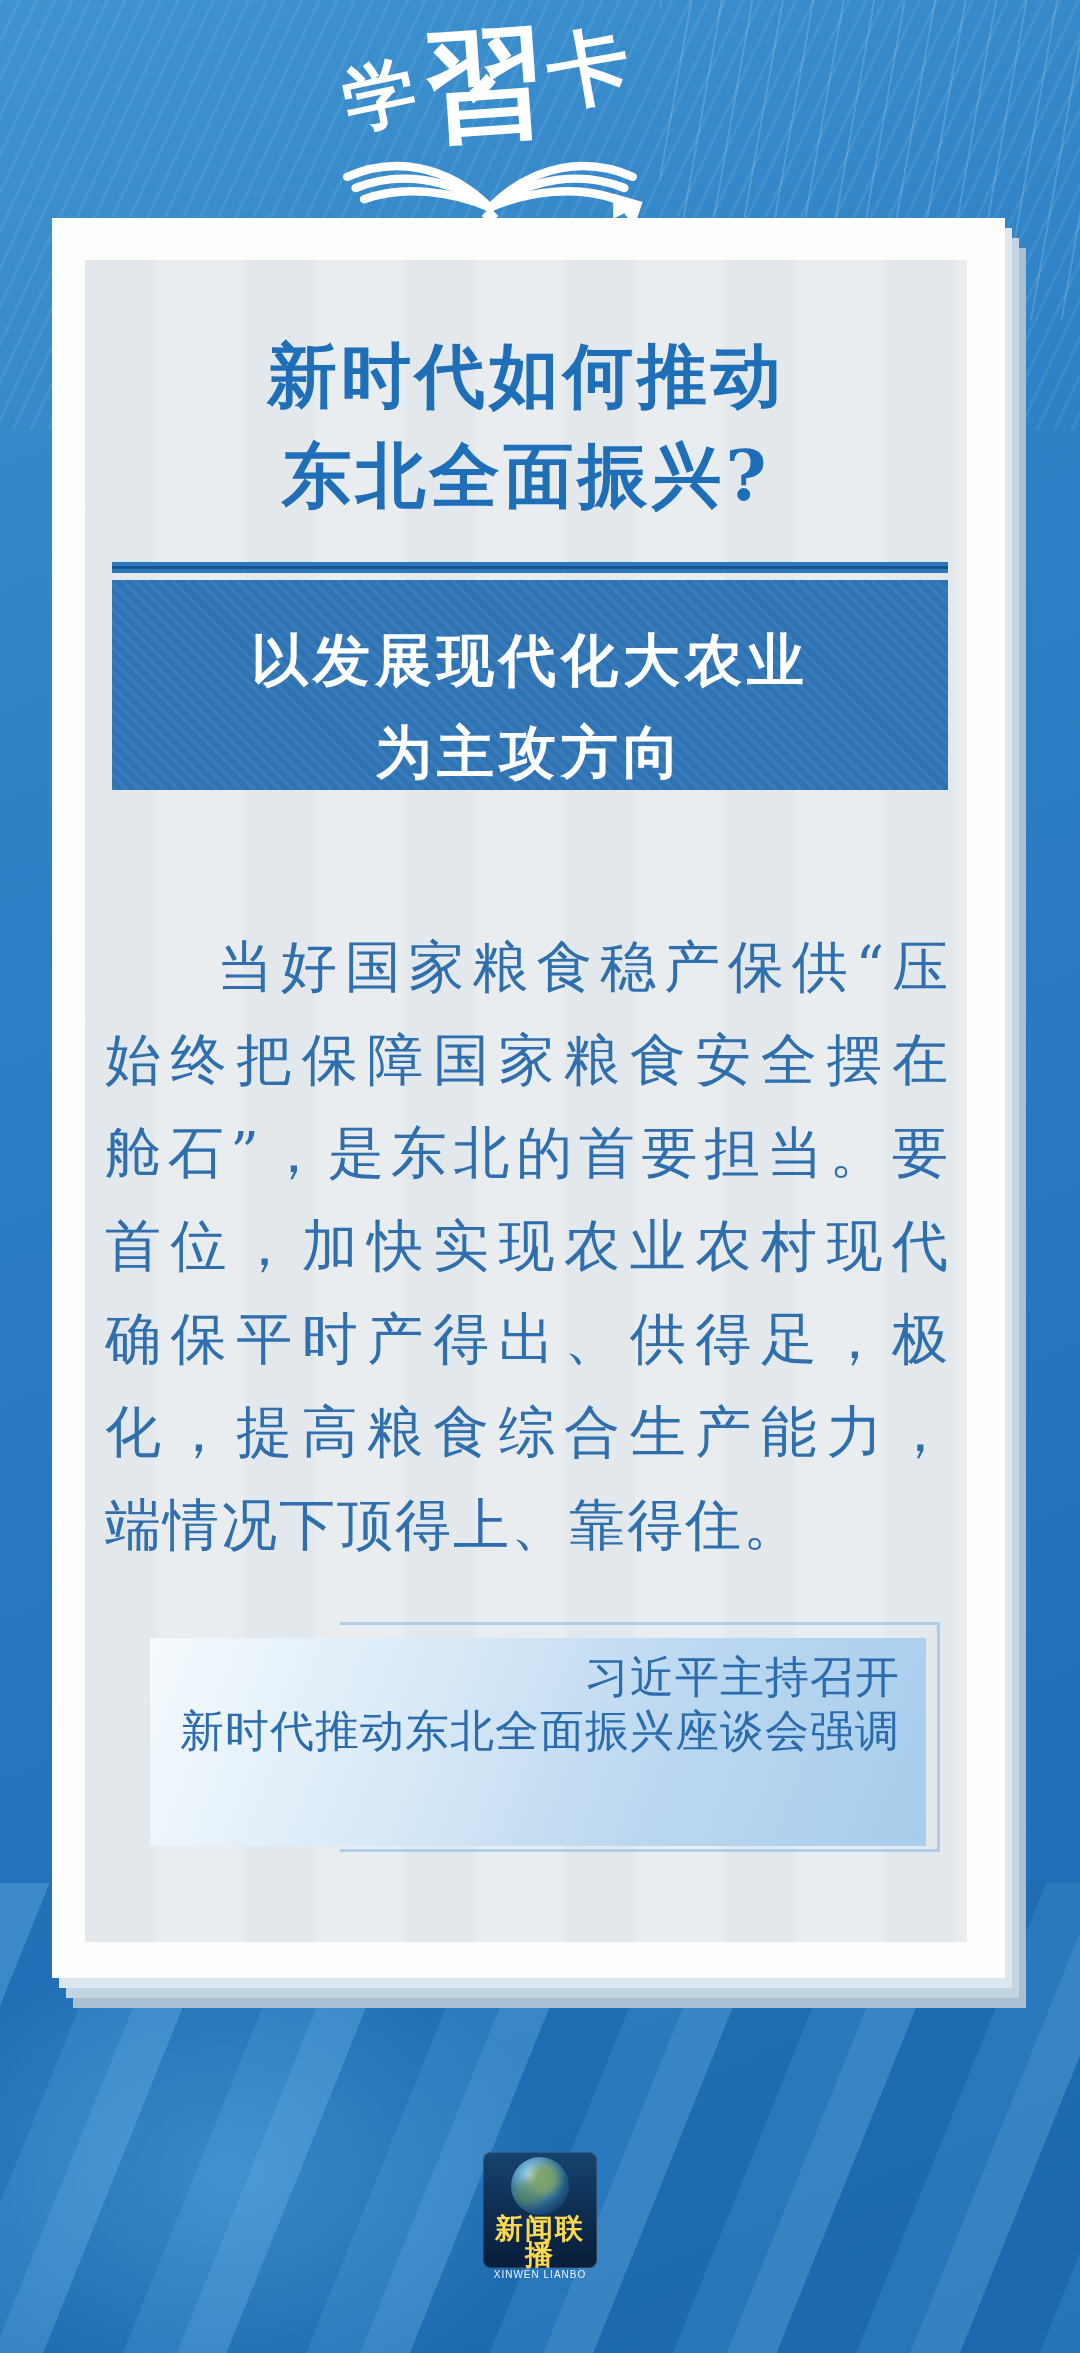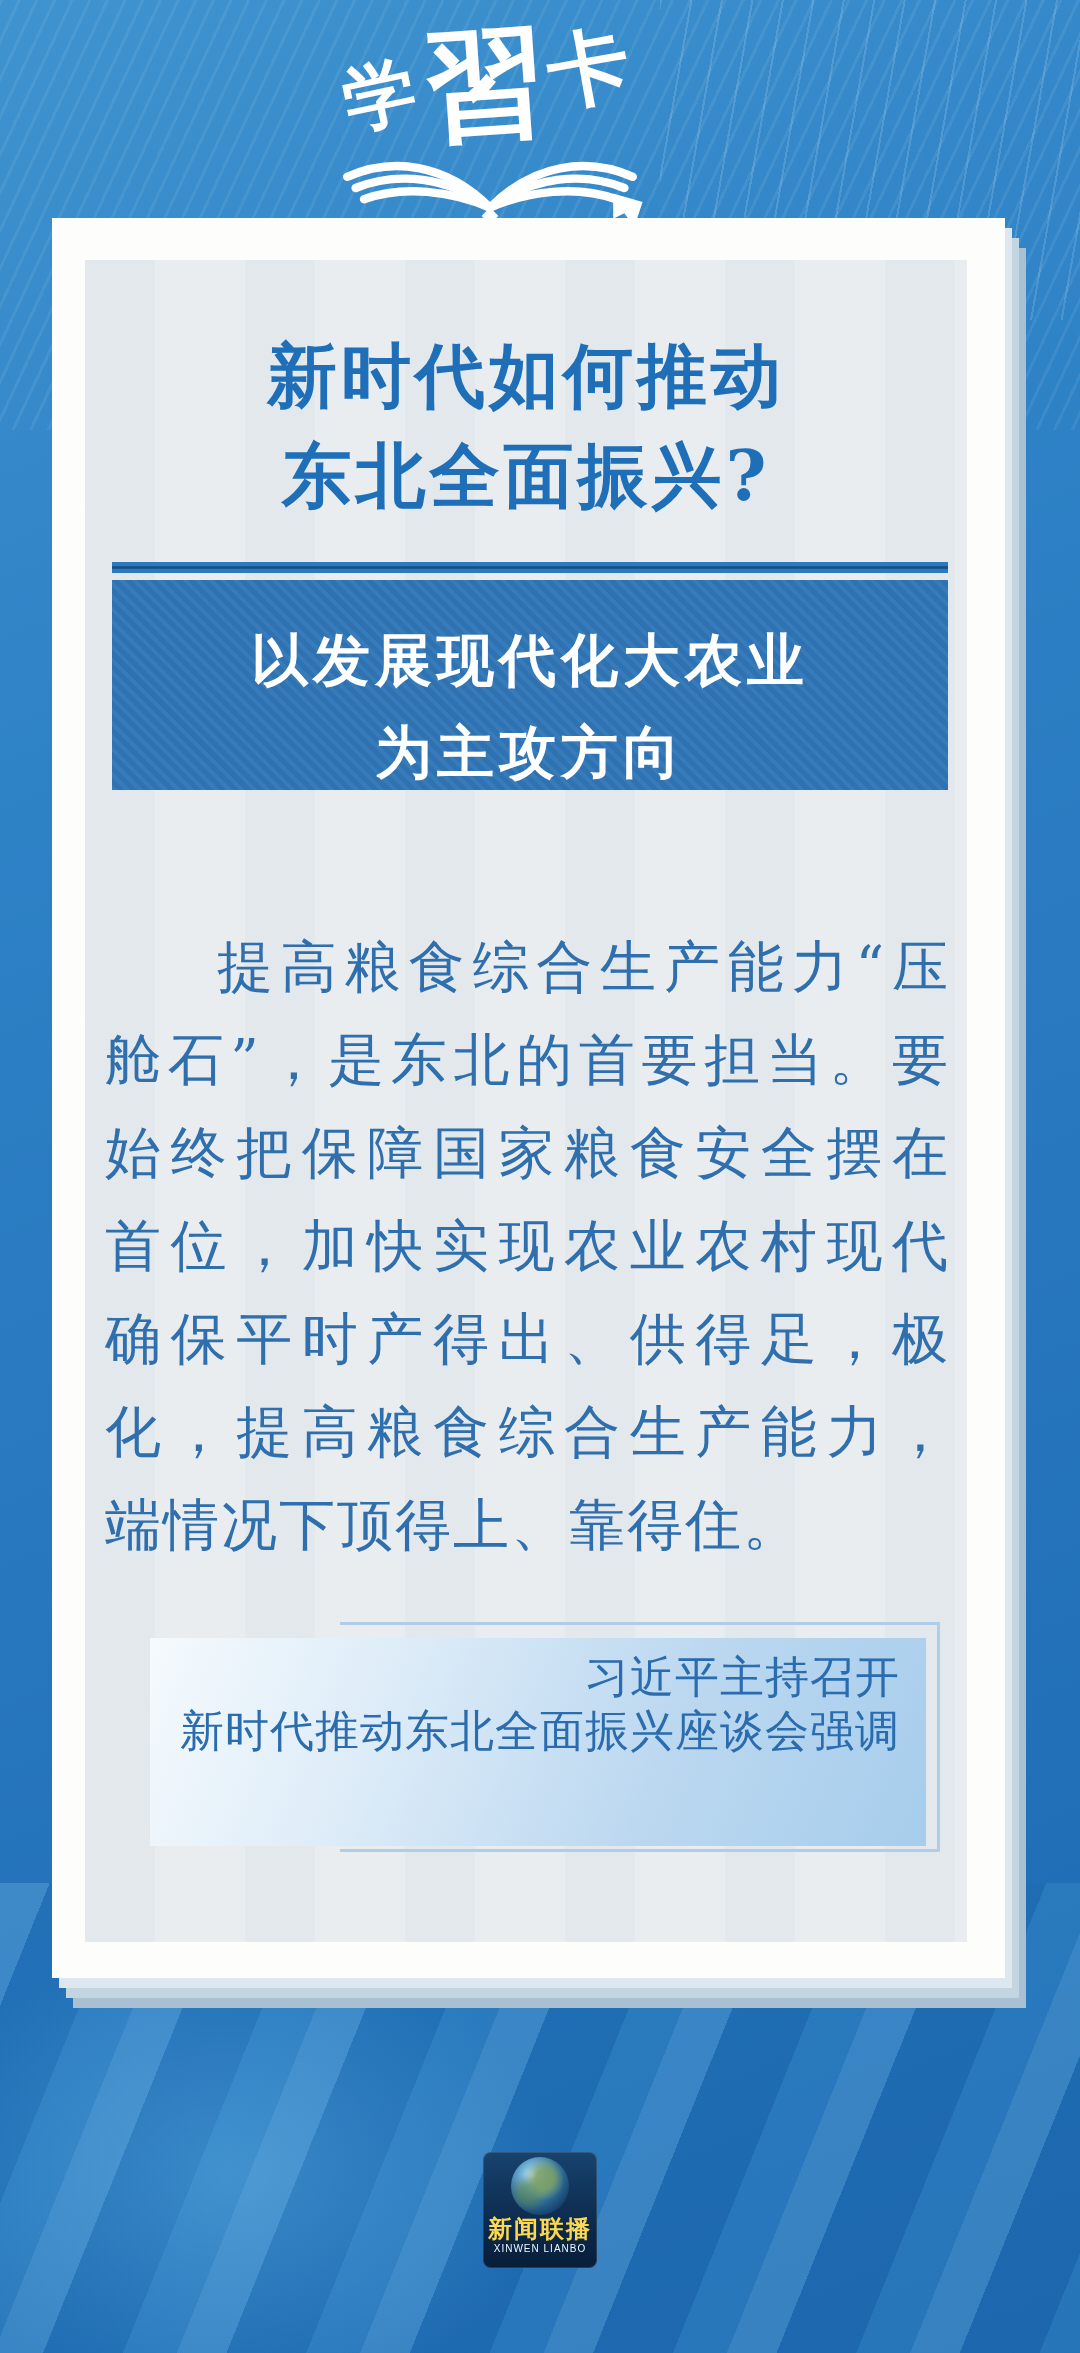--- a/index.html
+++ b/index.html
@@ -64,21 +64,21 @@
 
   
   .footer-logo{position:absolute;left:483px;top:2152px;width:114px;height:116px;border-radius:8px;
     background:linear-gradient(180deg,#17436f 0%,#0b2748 70%,#081e39 100%);
     text-align:center;box-shadow:0 0 0 1px rgba(255,255,255,.12) inset;}
   .globe{width:58px;height:58px;border-radius:50%;margin:5px auto 0;position:relative;
     background:radial-gradient(circle at 38% 32%,#d6ecf7 0%,#79b7da 20%,#32729f 48%,#143f69 78%,#0a2547 100%);}
   .globe::after{content:"";position:absolute;inset:0;border-radius:50%;
     background:radial-gradient(ellipse at 58% 38%,rgba(125,160,95,.85) 0 18%,rgba(125,160,95,0) 42%),
                radial-gradient(ellipse at 30% 62%,rgba(95,135,80,.6) 0 14%,rgba(95,135,80,0) 36%);}
-  .footer-title{font-size:24px;font-weight:bold;color:#ffd94d;letter-spacing:2px;line-height:26px;margin-top:1px;
+  .footer-title{font-size:28px;font-weight:bold;color:#ffd94d;letter-spacing:2px;line-height:26px;margin-top:1px;
     font-family:"DejaVu Sans","Liberation Sans",sans-serif;}
   .footer-sub{font-size:10px;color:#eef6ff;letter-spacing:1px;line-height:14px;
     font-family:Liberation Sans, sans-serif;}
 </style>
 </head>
 <body>
 
 <div class="stage">
 
   <div class="bg-streak-top"></div>
@@ -119,23 +119,23 @@
       </div>
 
       <div class="divider"></div>
 
       <div class="headline">
         <div>以发展现代化大农业</div>
         <div>为主攻方向</div>
       </div>
 
       <div class="body-text">
-        <div class="body-line first">提高粮食综合生产能力“压</div>
+        <div class="body-line first">当好国家粮食稳产保供“压</div>
+        <div class="body-line">始终把保障国家粮食安全摆在</div>
         <div class="body-line">舱石”，是东北的首要担当。要</div>
-        <div class="body-line">始终把保障国家粮食安全摆在</div>
         <div class="body-line">首位，加快实现农业农村现代</div>
         <div class="body-line">确保平时产得出、供得足，极</div>
         <div class="body-line">化，提高粮食综合生产能力，</div>
         <div class="body-line last">端情况下顶得上、靠得住。</div>
       </div>
 
       <div class="attr-frame"></div>
       <div class="attr-box">
         <div>习近平主持召开</div>
         <div>新时代推动东北全面振兴座谈会强调</div>

